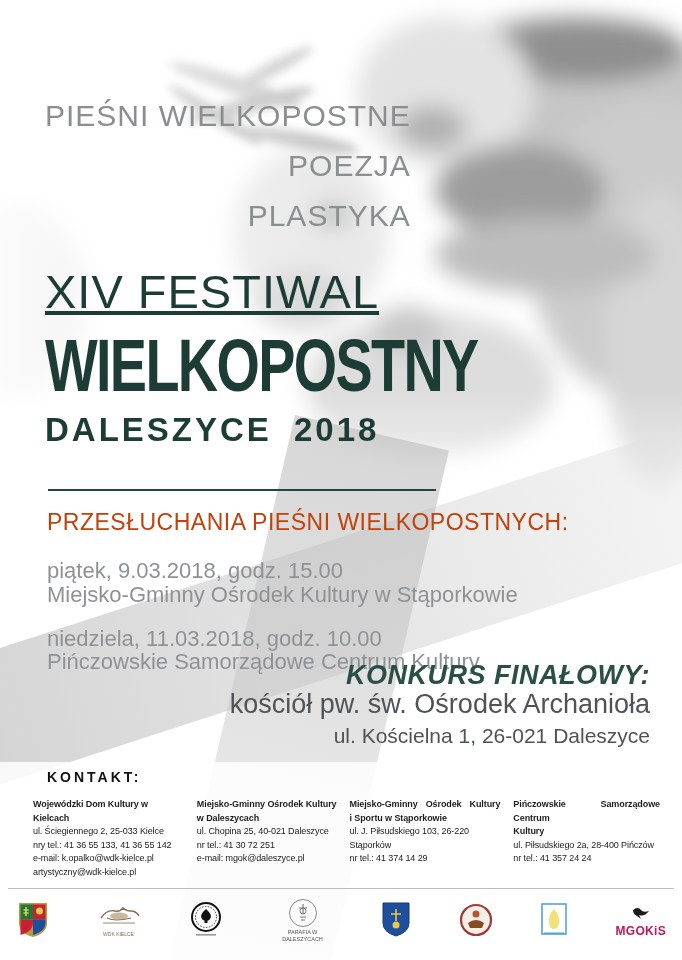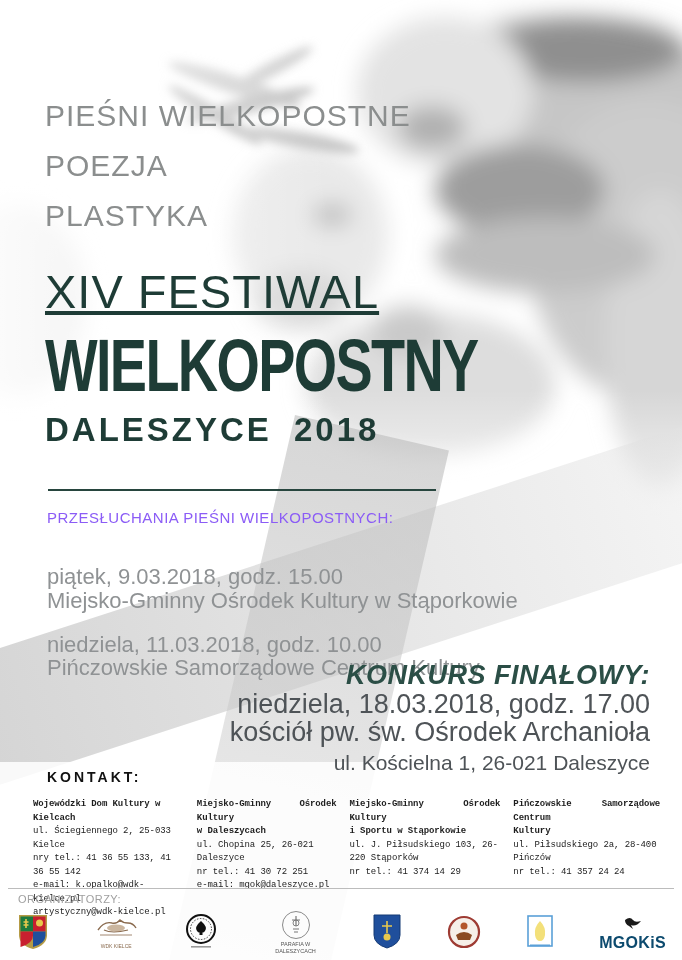--- a/index.html
+++ b/index.html
@@ -14,60 +14,60 @@
     transform:rotate(13deg);transform-origin:top left;}
   .cross-bar{position:absolute;z-index:2;left:-42px;top:540px;width:770px;height:130px;
     background:linear-gradient(90deg,rgba(178,178,178,.55),rgba(228,228,228,.38));
     transform:rotate(-18deg);}
   .bottom-overlay{position:absolute;z-index:3;left:0;top:762px;width:682px;height:198px;
     background:rgba(255,255,255,.85);}
   .content{position:absolute;z-index:5;left:0;top:0;width:682px;height:960px;}
   
   .tagline{position:absolute;left:45px;top:99px;color:#8b8e8e;font-size:30px;
     letter-spacing:1px;font-weight:400;}
-  .tagline div{margin-bottom:16px;}
+  .tagline div{margin-bottom:16px;text-align:right;}
   
   .title-wrap{position:absolute;left:45px;top:268px;color:#1e3c36;}
   .title1{font-size:47px;font-weight:400;letter-spacing:1px;line-height:1;text-decoration:underline;}
   .title2{font-size:68px;font-weight:700;letter-spacing:-2px;line-height:1;
     transform:scale(.82,1.1);transform-origin:left top;display:inline-block;margin-top:12px;
     font-family:"Liberation Sans","DejaVu Sans",sans-serif;}
   .title3{font-size:33px;font-weight:700;letter-spacing:3px;word-spacing:10px;margin-top:16px;}
   .title-rule{position:absolute;left:48px;top:489px;width:388px;height:2px;
     background:#27453e;border:0;margin:0;}
   
   .auditions{position:absolute;left:47px;top:509px;}
-  .aud-head{font-size:15px;color:#8b5cf6;letter-spacing:.5px;margin-bottom:39px;font-weight:400;}
+  .aud-head{font-size:23px;color:#c2410c;letter-spacing:.5px;margin-bottom:23px;font-weight:400;}
   .event{color:#8f9294;font-size:22px;line-height:1.08;margin-bottom:20px;font-weight:400;}
   
   .final{position:absolute;right:32px;top:660px;text-align:right;}
   .final-head{font-size:27px;color:#2b4e46;font-weight:600;letter-spacing:.5px;font-style:italic;}
   .final-line{font-size:27px;color:#4e5357;line-height:1.02;font-weight:400;}
   .final-addr{font-size:21px;color:#4e5357;margin-top:5px;font-weight:400;}
   
   .contact{position:absolute;left:0;top:769px;width:682px;}
   .contact-head{margin-left:47px;font-size:14px;font-weight:800;letter-spacing:3px;color:#111;}
   .contact-cols{display:grid;grid-template-columns:1.08fr 1fr 1.08fr 1.05fr;
     gap:13px;margin:13px 22px 0 33px;font-size:9px;line-height:1.5;color:#1d1d1d;
-    letter-spacing:-.1px;font-family:Liberation Mono, monospace;}
+    letter-spacing:-.1px;}
   .c-name{font-weight:700;}
   .jl{text-align:justify;text-align-last:justify;}
   .c-line{font-weight:400;color:#222;}
   .thin-rule{position:absolute;left:8px;top:888px;width:666px;height:1px;background:#bcbcbc;
     border:0;margin:0;}
   
   .organizers{position:absolute;left:0;top:893px;width:682px;}
   .org-head{margin-left:18px;font-size:11px;color:#9f9f9f;letter-spacing:.5px;font-weight:400;}
   .logos{display:flex;justify-content:space-between;align-items:center;
     padding:5px 16px 0 18px;}
   .logo{display:flex;flex-direction:column;align-items:center;justify-content:center;}
   .logo-caption{font-size:5.5px;color:#555;text-align:center;line-height:1.2;margin-top:1px;
     width:62px;}
   .mgokis-wrap{display:flex;align-items:center;gap:2px;}
-  .mgokis-text{font-size:16px;font-weight:800;color:#0c4a6e;letter-spacing:.3px;}
+  .mgokis-text{font-size:12px;font-weight:800;color:#be185d;letter-spacing:.3px;}
   .wdk-caption{font-size:5px;color:#8a6b4f;text-align:center;line-height:1.2;margin-top:1px;}
 </style>
 </head>
 <body>
 
 <svg id="statue-svg" class="layer" width="682" height="540" viewBox="0 0 682 540">
   <defs>
     <filter id="b10" x="-40%" y="-40%" width="180%" height="180%">
         <feGaussianBlur stdDeviation="11"></feGaussianBlur>
       </filter>
@@ -136,39 +136,38 @@
       <div>Miejsko-Gminny Ośrodek Kultury w Stąporkowie</div>
     </div>
     <div class="event">
       <div>niedziela, 11.03.2018, godz. 10.00</div>
       <div>Pińczowskie Samorządowe Centrum Kultury</div>
     </div>
   </div>
 
   <div class="final">
     <div class="final-head">KONKURS FINAŁOWY:</div>
-    <div class="final-line">niedziela, 18.03.2018, godz. 17.00</div>
     <div class="final-line">kościół pw. św. Ośrodek Archanioła</div>
     <div class="final-addr">ul. Kościelna 1, 26-021 Daleszyce</div>
   </div>
 
   <div class="contact">
     <div class="contact-head">KONTAKT:</div>
     <div class="contact-cols">
       <div>
         <div class="c-name">Wojewódzki Dom Kultury w Kielcach</div>
         <div class="c-line">ul. Ściegiennego 2, 25-033 Kielce</div>
         <div class="c-line">nry tel.: 41 36 55 133, 41 36 55 142</div>
         <div class="c-line">e-mail: k.opalko@wdk-kielce.pl</div>
         <div class="c-line">artystyczny@wdk-kielce.pl</div>
       </div>
       <div>
         <div class="c-name jl">Miejsko-Gminny Ośrodek Kultury</div>
         <div class="c-name">w Daleszycach</div>
-        <div class="c-line">ul. Chopina 25, 26-021 Daleszyce</div>
+        <div class="c-line">ul. Chopina 25, 40-021 Daleszyce</div>
         <div class="c-line">nr tel.: 41 30 72 251</div>
         <div class="c-line">e-mail: mgok@daleszyce.pl</div>
       </div>
       <div>
         <div class="c-name jl">Miejsko-Gminny Ośrodek Kultury</div>
         <div class="c-name">i Sportu w Stąporkowie</div>
         <div class="c-line">ul. J. Piłsudskiego 103, 26-220 Stąporków</div>
         <div class="c-line">nr tel.: 41 374 14 29</div>
       </div>
       <div>
@@ -176,21 +175,20 @@
         <div class="c-name">Kultury</div>
         <div class="c-line">ul. Piłsudskiego 2a, 28-400 Pińczów</div>
         <div class="c-line">nr tel.: 41 357 24 24</div>
       </div>
     </div>
   </div>
 
   <hr class="thin-rule">
 
   <div class="organizers">
-    <div class="org-head">ORGANIZATORZY:</div>
     <div class="logos">
 
       <div class="logo">
         <svg width="30" height="36" viewBox="0 0 30 36">
           <path d="M1 1 h28 v20 q0 10 -14 14 q-14 -4 -14 -14 Z" fill="#b59b45"></path>
           <path d="M2.5 2.5 h12.5 v15 h-12.5 Z" fill="#1d7a3e"></path>
           <path d="M15 2.5 h12.5 v15 h-12.5 Z" fill="#c8202f"></path>
           <path d="M2.5 17.5 h12.5 v4 q0 8 -12.5 11.5 Z" fill="#c8202f"></path>
           <path d="M15 17.5 h12.5 v4 q0 8 -12.5 11.5 Z" fill="#1f4f9c"></path>
           <path d="M8 5 v9 M5.5 8 h5 M5.5 11 h5" stroke="#e8c94d" stroke-width="1.6" fill="none"></path>

